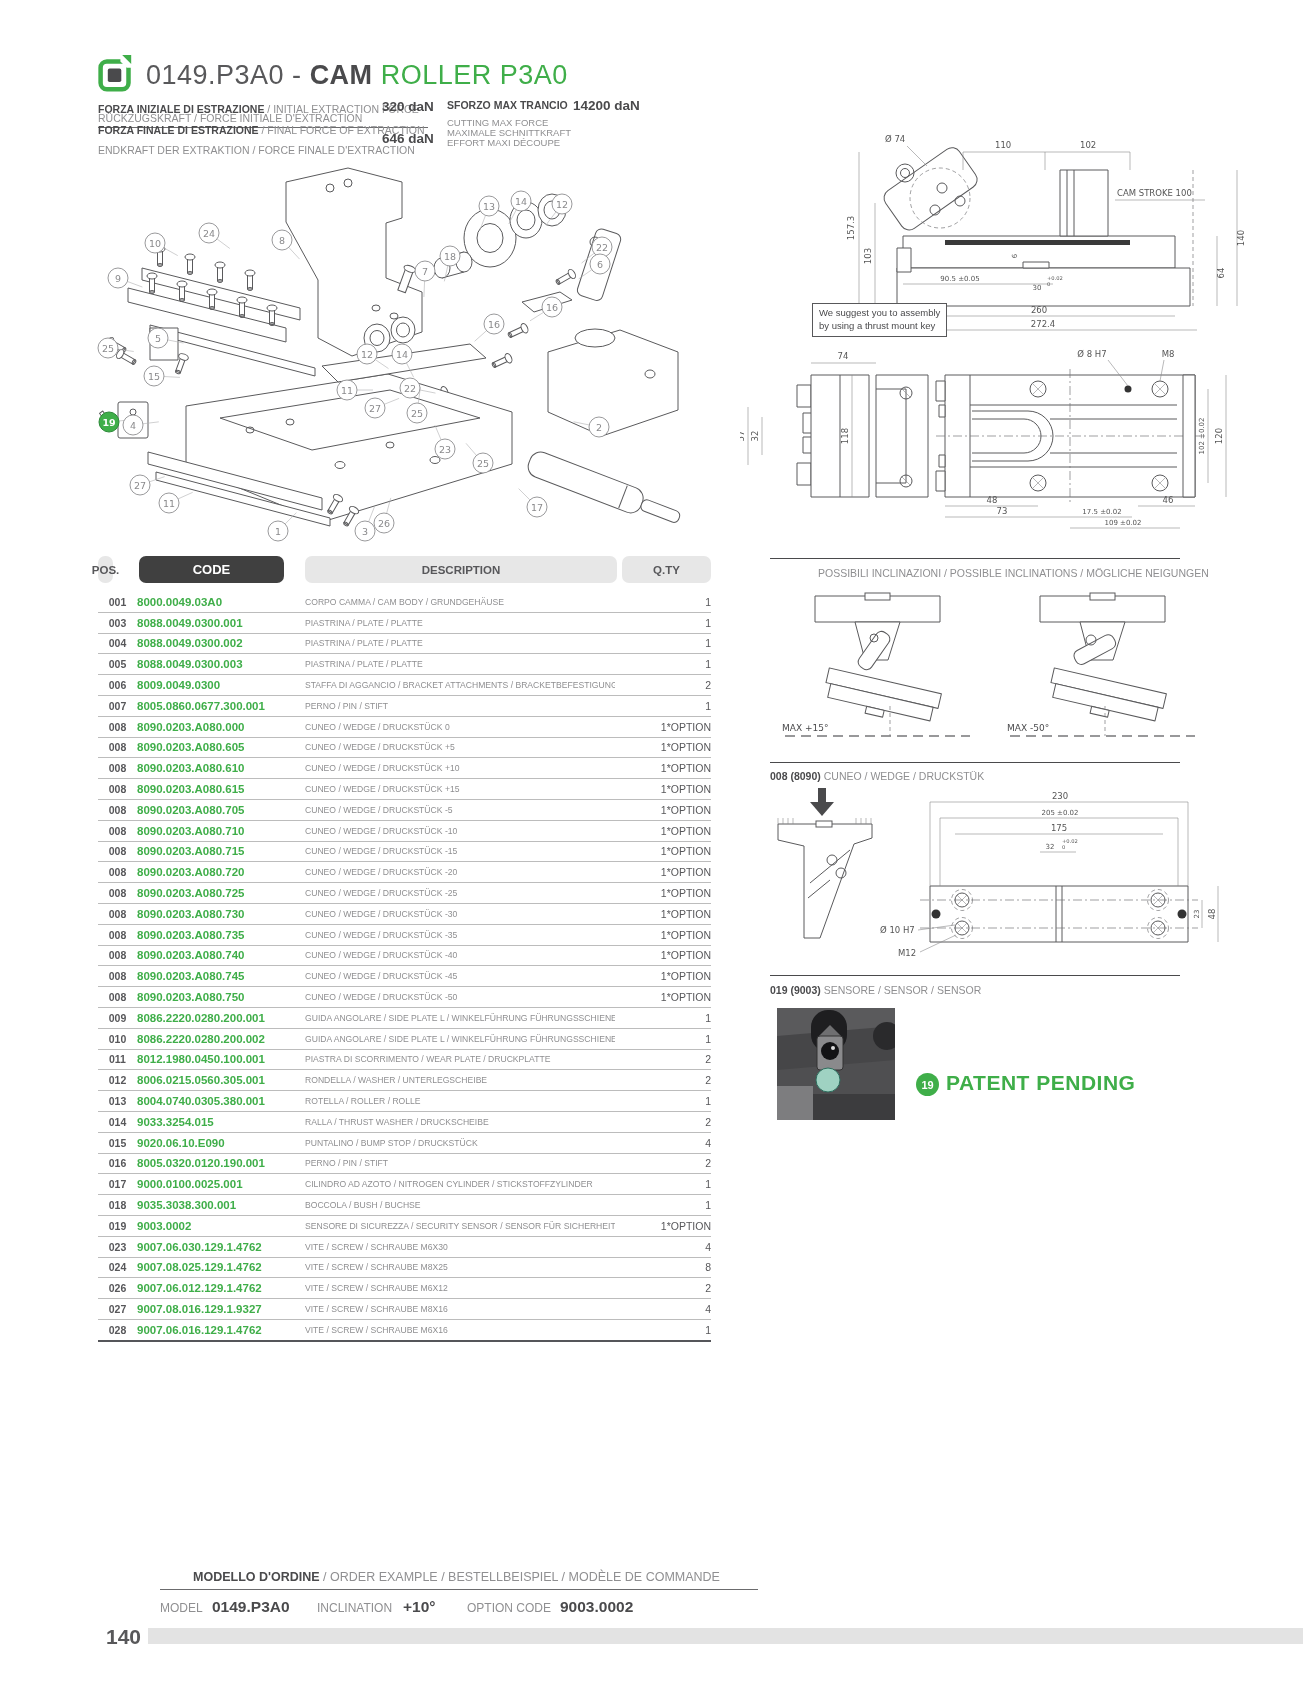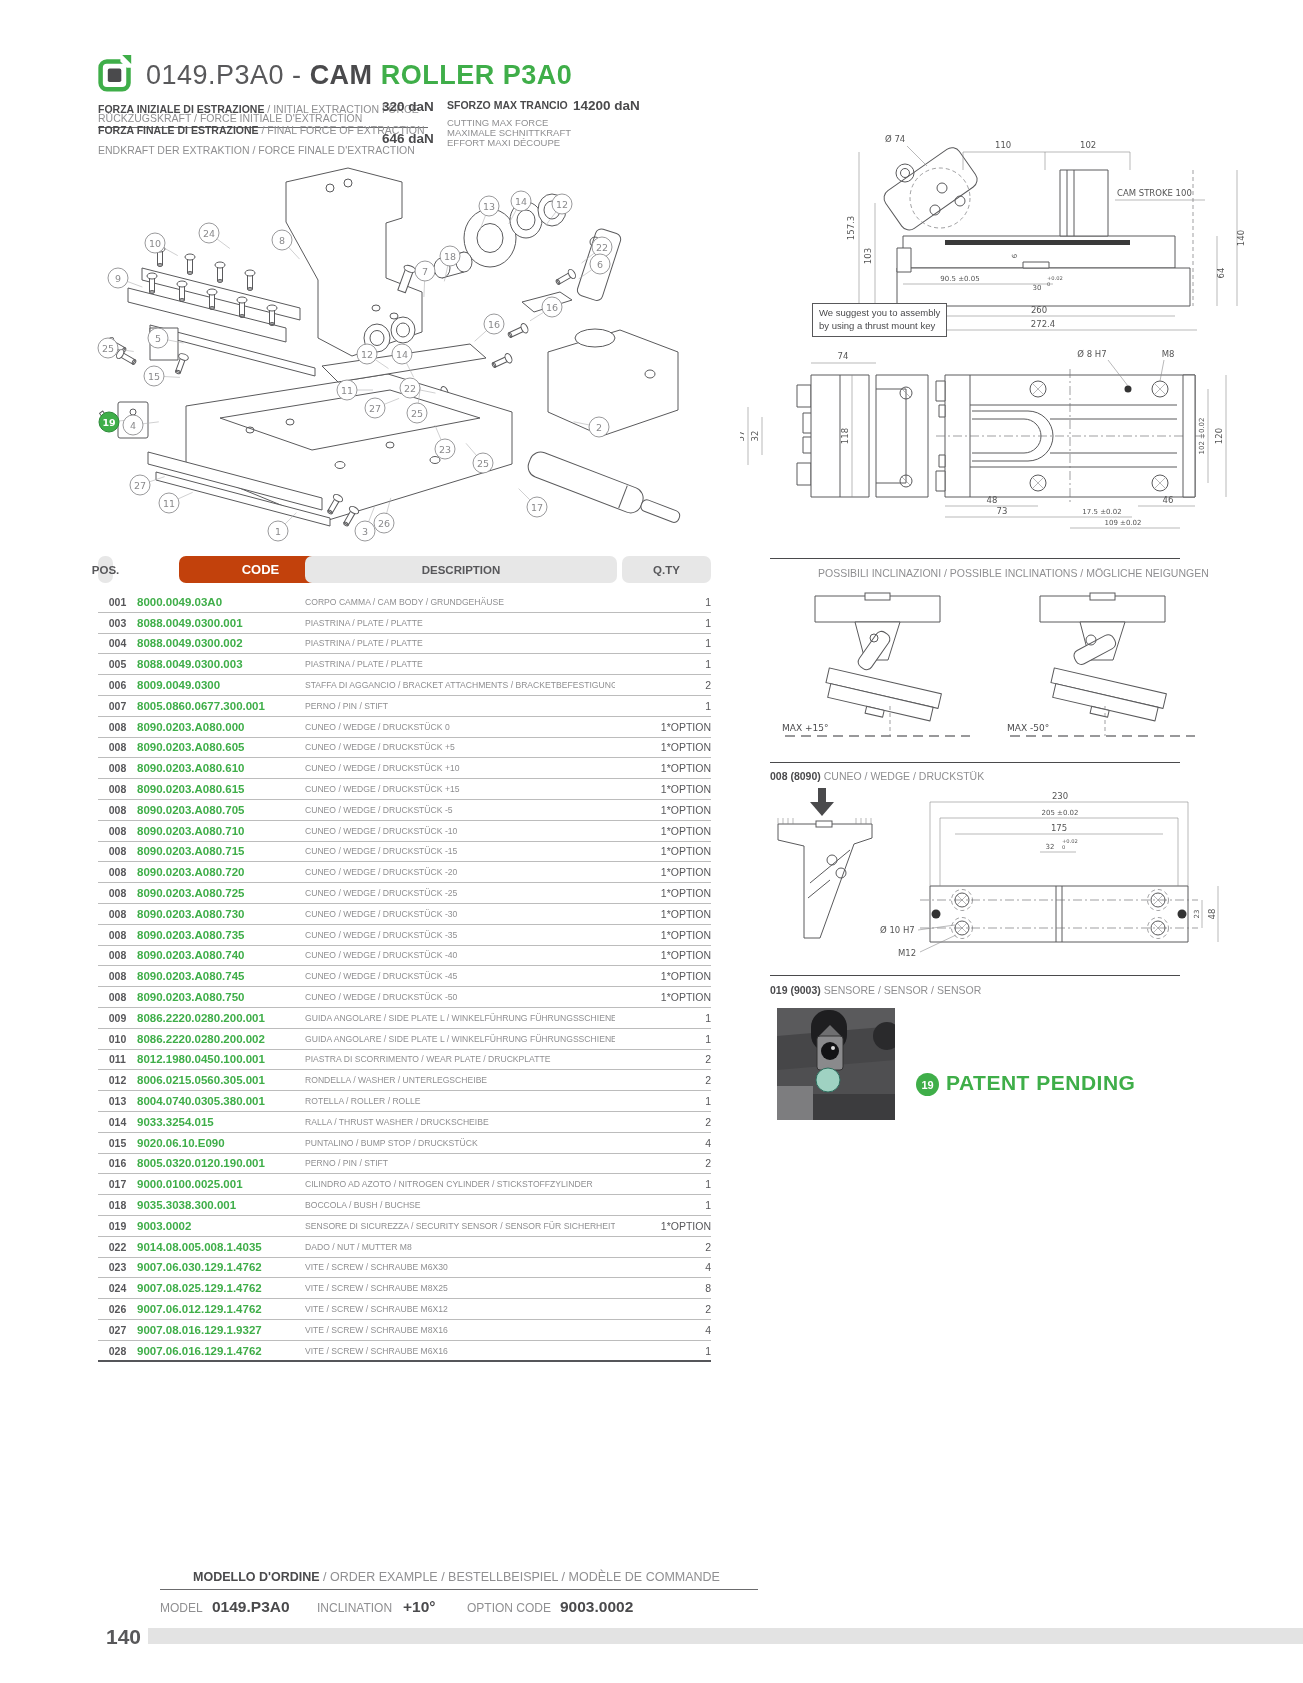--- a/index.html
+++ b/index.html
@@ -3,39 +3,39 @@
 <meta charset="utf-8">
 <style>
   html,body{margin:0;padding:0;background:#fff;}
   .page{position:relative;width:1303px;height:1683px;background:#fff;overflow:hidden;
         font-family:"Liberation Sans",sans-serif;color:#58585a;}
   .abs{position:absolute;}
   
   .title{font-size:27px;letter-spacing:.5px;white-space:nowrap;}
   .title .mod{font-weight:400;color:#58585a;}
   .title .b1{font-weight:bold;color:#4a4a4c;}
-  .title .b2{font-weight:bold;color:#3fae49;}
+  .title .b2{font-weight:normal;color:#3fae49;}
   
   .spec-b{font-size:10.5px;font-weight:bold;color:#4a4a4c;white-space:nowrap;}
   .spec-g{font-size:10.5px;font-weight:400;color:#8f8f91;white-space:nowrap;}
   .spec-v{font-size:13.5px;font-weight:bold;color:#4a4a4c;white-space:nowrap;}
   .hrline{height:0;border-top:1.3px solid #6b6b6d;}
   
   .notebox{border:1px solid #58585a;font-size:9.5px;color:#4a4a4c;padding:3px 6px;line-height:1.35;background:#fff;white-space:nowrap;}
   
   .sechead{font-size:10.5px;color:#8f8f91;white-space:nowrap;}
   .sechead b{color:#4a4a4c;}
   .divider{height:0;border-top:1.4px solid #4a4a4c;}
   
   .thead{position:relative;height:27px;}
   .th{position:absolute;top:0;height:27px;background:#e7e7e7;border-radius:7px;
       display:flex;align-items:center;justify-content:center;
       font-weight:bold;font-size:11.5px;color:#57575a;}
   .th-pos{left:0;width:15px;}
-  .th-code{left:41px;width:163px;background:#c2410c;color:#fff;font-size:13px;margin-left:40px;}
+  .th-code{left:41px;width:145px;background:#404040;color:#fff;font-size:13px;}
   .th-desc{left:207px;width:312px;}
   .th-qty{left:524px;width:89px;}
   table.ptable{border-collapse:collapse;table-layout:fixed;width:613px;margin-top:9px;}
   table.ptable td{height:19.8px;padding:0;border-bottom:1px solid #bcbcbc;vertical-align:middle;overflow:hidden;white-space:nowrap;}
   td.c-pos{text-align:center;font-weight:bold;font-size:10.5px;color:#57575a;}
   td.c-code{padding-left:9px;font-weight:bold;font-size:11.5px;color:#3fae49;}
   td.c-desc{font-size:8.6px;color:#8f8f91;}
   td.c-qty{text-align:right;padding-right:2px;font-size:10.5px;color:#57575a;}
   tbody tr:last-child td{border-bottom:2px solid #55565a;}
   
@@ -830,26 +830,20 @@
             <td class="c-desc">BOCCOLA / BUSH / BUCHSE</td>
             <td class="c-qty">1</td>
           </tr>
           <tr>
             <td class="c-pos">019</td>
             <td class="c-code">9003.0002</td>
             <td class="c-desc">SENSORE DI SICUREZZA / SECURITY SENSOR / SENSOR FÜR SICHERHEIT</td>
             <td class="c-qty">1*OPTION</td>
           </tr>
           <tr>
-            <td class="c-pos">022</td>
-            <td class="c-code">9014.08.005.008.1.4035</td>
-            <td class="c-desc">DADO / NUT / MUTTER M8</td>
-            <td class="c-qty">2</td>
-          </tr>
-          <tr>
             <td class="c-pos">023</td>
             <td class="c-code">9007.06.030.129.1.4762</td>
             <td class="c-desc">VITE / SCREW / SCHRAUBE M6X30</td>
             <td class="c-qty">4</td>
           </tr>
           <tr>
             <td class="c-pos">024</td>
             <td class="c-code">9007.08.025.129.1.4762</td>
             <td class="c-desc">VITE / SCREW / SCHRAUBE M8X25</td>
             <td class="c-qty">8</td>

